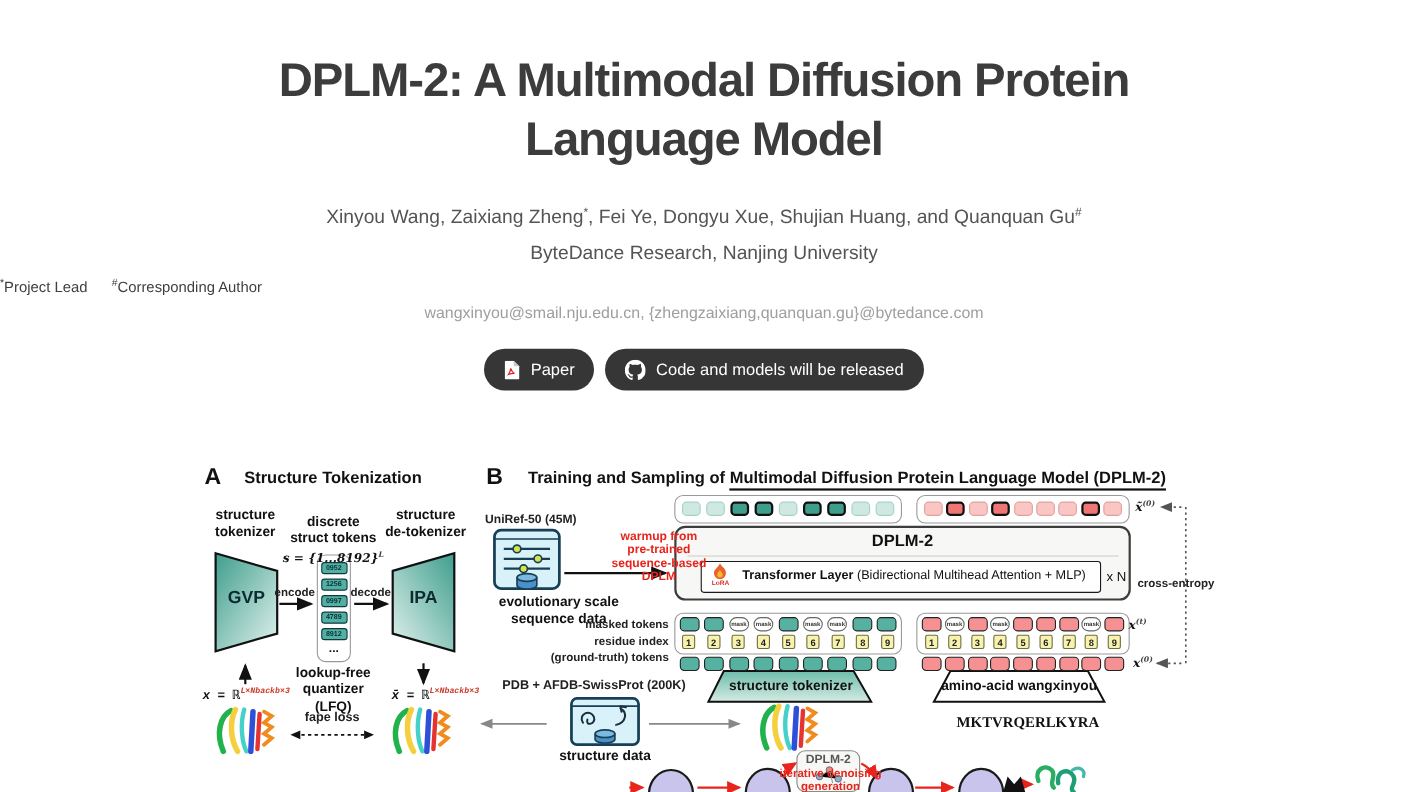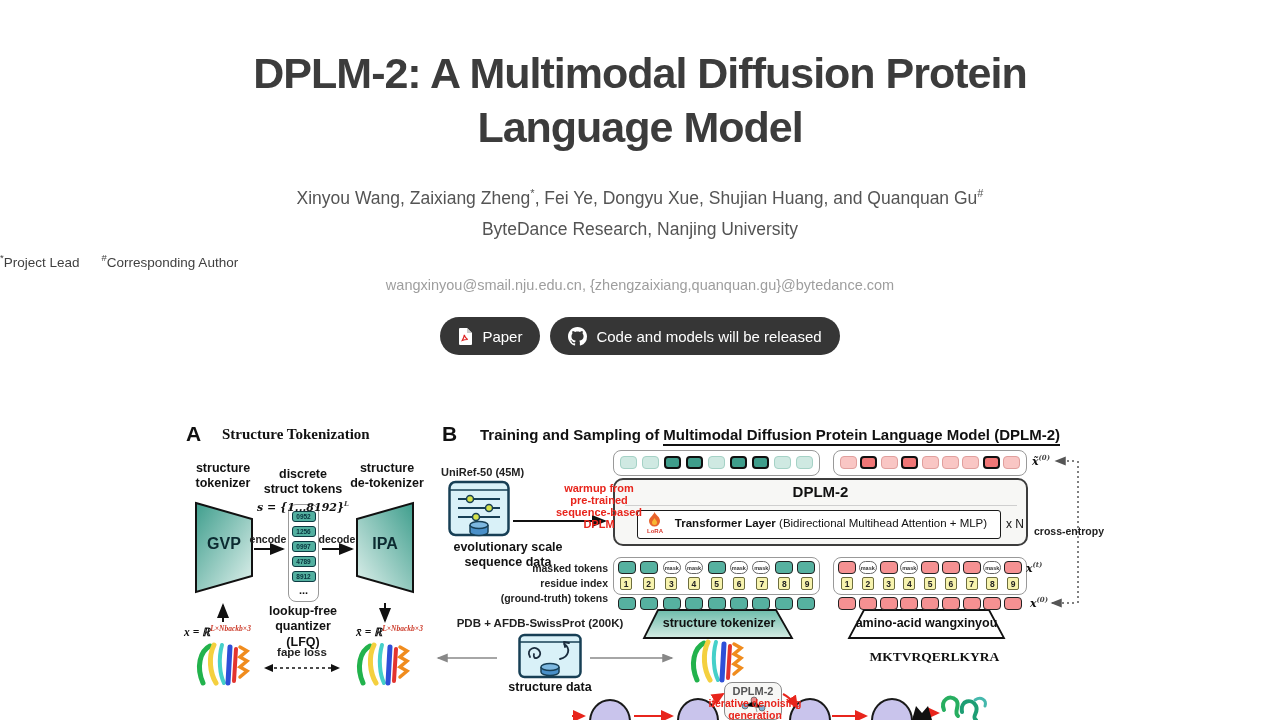--- a/index.html
+++ b/index.html
@@ -20,21 +20,21 @@
   .emails{left:0;top:277px;width:1280px;font-size:14.5px;color:#9e9e9e;text-align:center;}
   .btnrow{left:0;top:317px;width:1280px;display:flex;justify-content:center;gap:10px;}
   .btn{height:38px;border-radius:19px;background:#363636;color:#fff;display:flex;
        align-items:center;gap:9px;padding:0 18px;font-size:15px;cursor:pointer;}
   .btn svg{display:block;}
   
   .ptag{font-size:21px;font-weight:bold;color:#111;}
   .ptitle{font-size:15px;font-weight:bold;color:#111;}
   .flabel{font-size:12.5px;font-weight:bold;color:#111;line-height:1.22;}
   .slabel{font-size:10.5px;font-weight:bold;color:#222;line-height:1.15;}
-  .math{font-family:Liberation Serif, serif;font-style:italic;font-weight:bold;font-size:11.5px;color:#111;}
+  .math{font-family:Liberation Mono, monospace;font-style:italic;font-weight:bold;font-size:11.5px;color:#111;}
   .math sup{font-size:7.5px;color:#cc3b2a;font-style:italic;}
   .mathsm{font-family:"DejaVu Serif",serif;font-style:italic;font-weight:bold;font-size:11px;color:#111;}
   .mathsm sup{font-size:7px;color:#444;}
   .uline{border-bottom:2px solid #111;padding-bottom:1px;}
   .red{color:#e8251c;}
   
   .wbox{background:#fff;border:1.5px solid #999;border-radius:8px;}
   .dplmbox{background:#f7f7f5;border:2px solid #3d3d3d;border-radius:10px;}
   .innerbox{background:#fff;border:1.5px solid #1a1a1a;border-radius:3px;}
   
@@ -170,21 +170,21 @@
     <circle cx="762" cy="708" r="3" fill="#7fb3d5" stroke="#555" stroke-width="0.7"></circle>
   </g>
   <g stroke-linecap="round" fill="none">
     <path d="M944,710 c-4,-10 6,-16 12,-10 c5,5 -3,12 2,16" stroke="#27ae60" stroke-width="4"></path>
     <path d="M962,712 c-2,-12 10,-14 14,-6 c3,7 -5,10 0,14" stroke="#1d9e74" stroke-width="4"></path>
     <path d="M975,700 c6,-4 12,0 10,6" stroke="#45b8ac" stroke-width="3"></path>
   </g>
 </svg>
 
 <div class="abs ptag z2" style="left:186px;top:422px;">A</div>
-<div class="abs ptitle z2" style="left:222px;top:426px;font-family:Liberation Serif, serif;">Structure Tokenization</div>
+<div class="abs ptitle z2" style="left:222px;top:426px;">Structure Tokenization</div>
 
 <div class="abs flabel ctr z2" style="left:186px;top:461px;width:74px;">
   <div>structure</div>
   <div>tokenizer</div>
 </div>
 <div class="abs flabel ctr z2" style="left:260px;top:467px;width:86px;">
   <div>discrete</div>
   <div>struct tokens</div>
 </div>
 <div class="abs mathsm ctr z2" style="left:256px;top:499px;width:94px;"><span>s = {1...8192}</span><sup class="red">L</sup></div>

